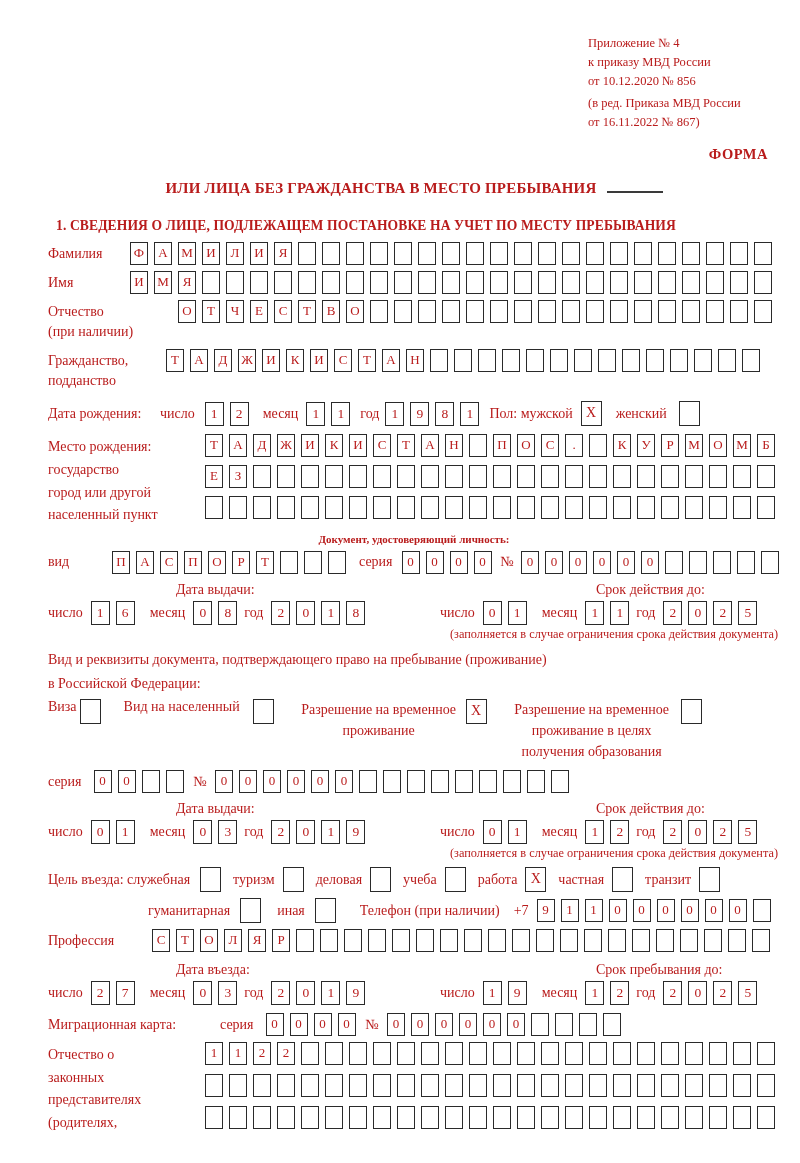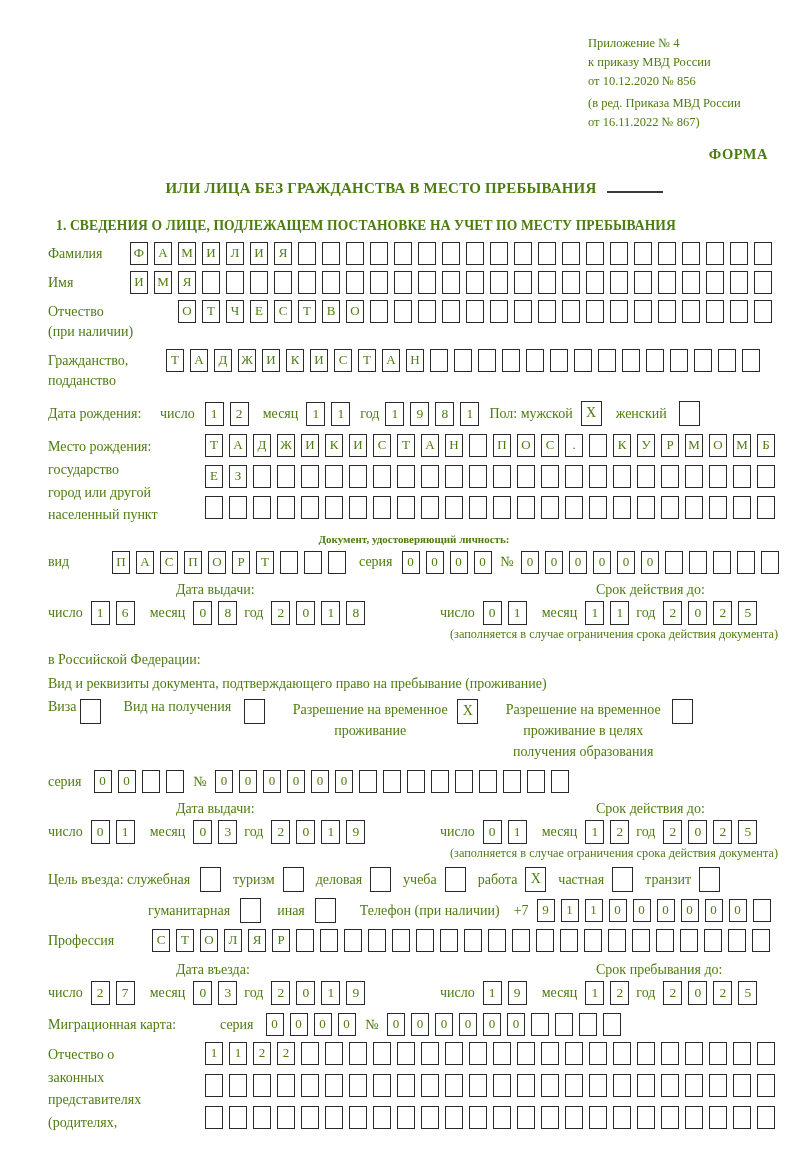--- a/index.html
+++ b/index.html
@@ -1,19 +1,19 @@
 <!DOCTYPE html>
 <html><head>
 <meta charset="utf-8">
 <style>
   * { box-sizing: border-box; }
   html,body { margin:0; padding:0; background:#ffffff; }
   .page {
     width:800px; height:1163px; margin:0 auto; position:relative; overflow:hidden;
-    background:#ffffff; color:#4d7c0f;
+    background:#ffffff; color:#b91c1c;
     font-family:"Liberation Serif","DejaVu Serif",serif;
     font-size:14px; padding:34px 20px 10px 48px;
   }
   
   .hdr-block { margin-left:auto; width:192px; font-size:12.5px; line-height:1.5; }
   .hdr-block .gap { height:4px; }
   .forma { text-align:right; font-weight:bold; font-size:14.5px; letter-spacing:.5px; margin:14px 12px 14px 0; }
   
   .title { text-align:center; font-weight:bold; font-size:15px; line-height:1.55; margin:0 0 18px 0; letter-spacing:.2px; }
   .title .uline { display:inline-block; width:56px; border-bottom:2.2px solid #3a3a3a; height:12px; margin-left:10px; }
@@ -396,30 +396,30 @@
             <span class="cell lg">2</span>
             <span class="cell lg">0</span>
             <span class="cell lg">2</span>
             <span class="cell lg">5</span>
           </div>
       </div>
     </div>
   </div>
   <div class="hint">(заполняется в случае ограничения срока действия документа)</div>
 
+  <div class="plain">Вид и реквизиты документа, подтверждающего право на пребывание (проживание)</div>
   <div class="plain">в Российской Федерации:</div>
-  <div class="plain">Вид и реквизиты документа, подтверждающего право на пребывание (проживание)</div>
 
   <div class="opt-line">
     <div class="opt">
       <span>Виза</span>
       <span class="checkbox"></span>
     </div>
     <div class="opt" style="margin-left:14px">
-      <span>Вид на получения</span>
+      <span>Вид на населенный</span>
       <span class="checkbox" style="margin-left:10px"></span>
     </div>
     <div class="opt" style="margin-left:12px">
       <div class="ml" style="width:168px">
         <div>Разрешение на временное</div>
         <div>проживание</div>
       </div>
       <span class="checkbox">X</span>
     </div>
     <div class="opt" style="margin-left:10px">

